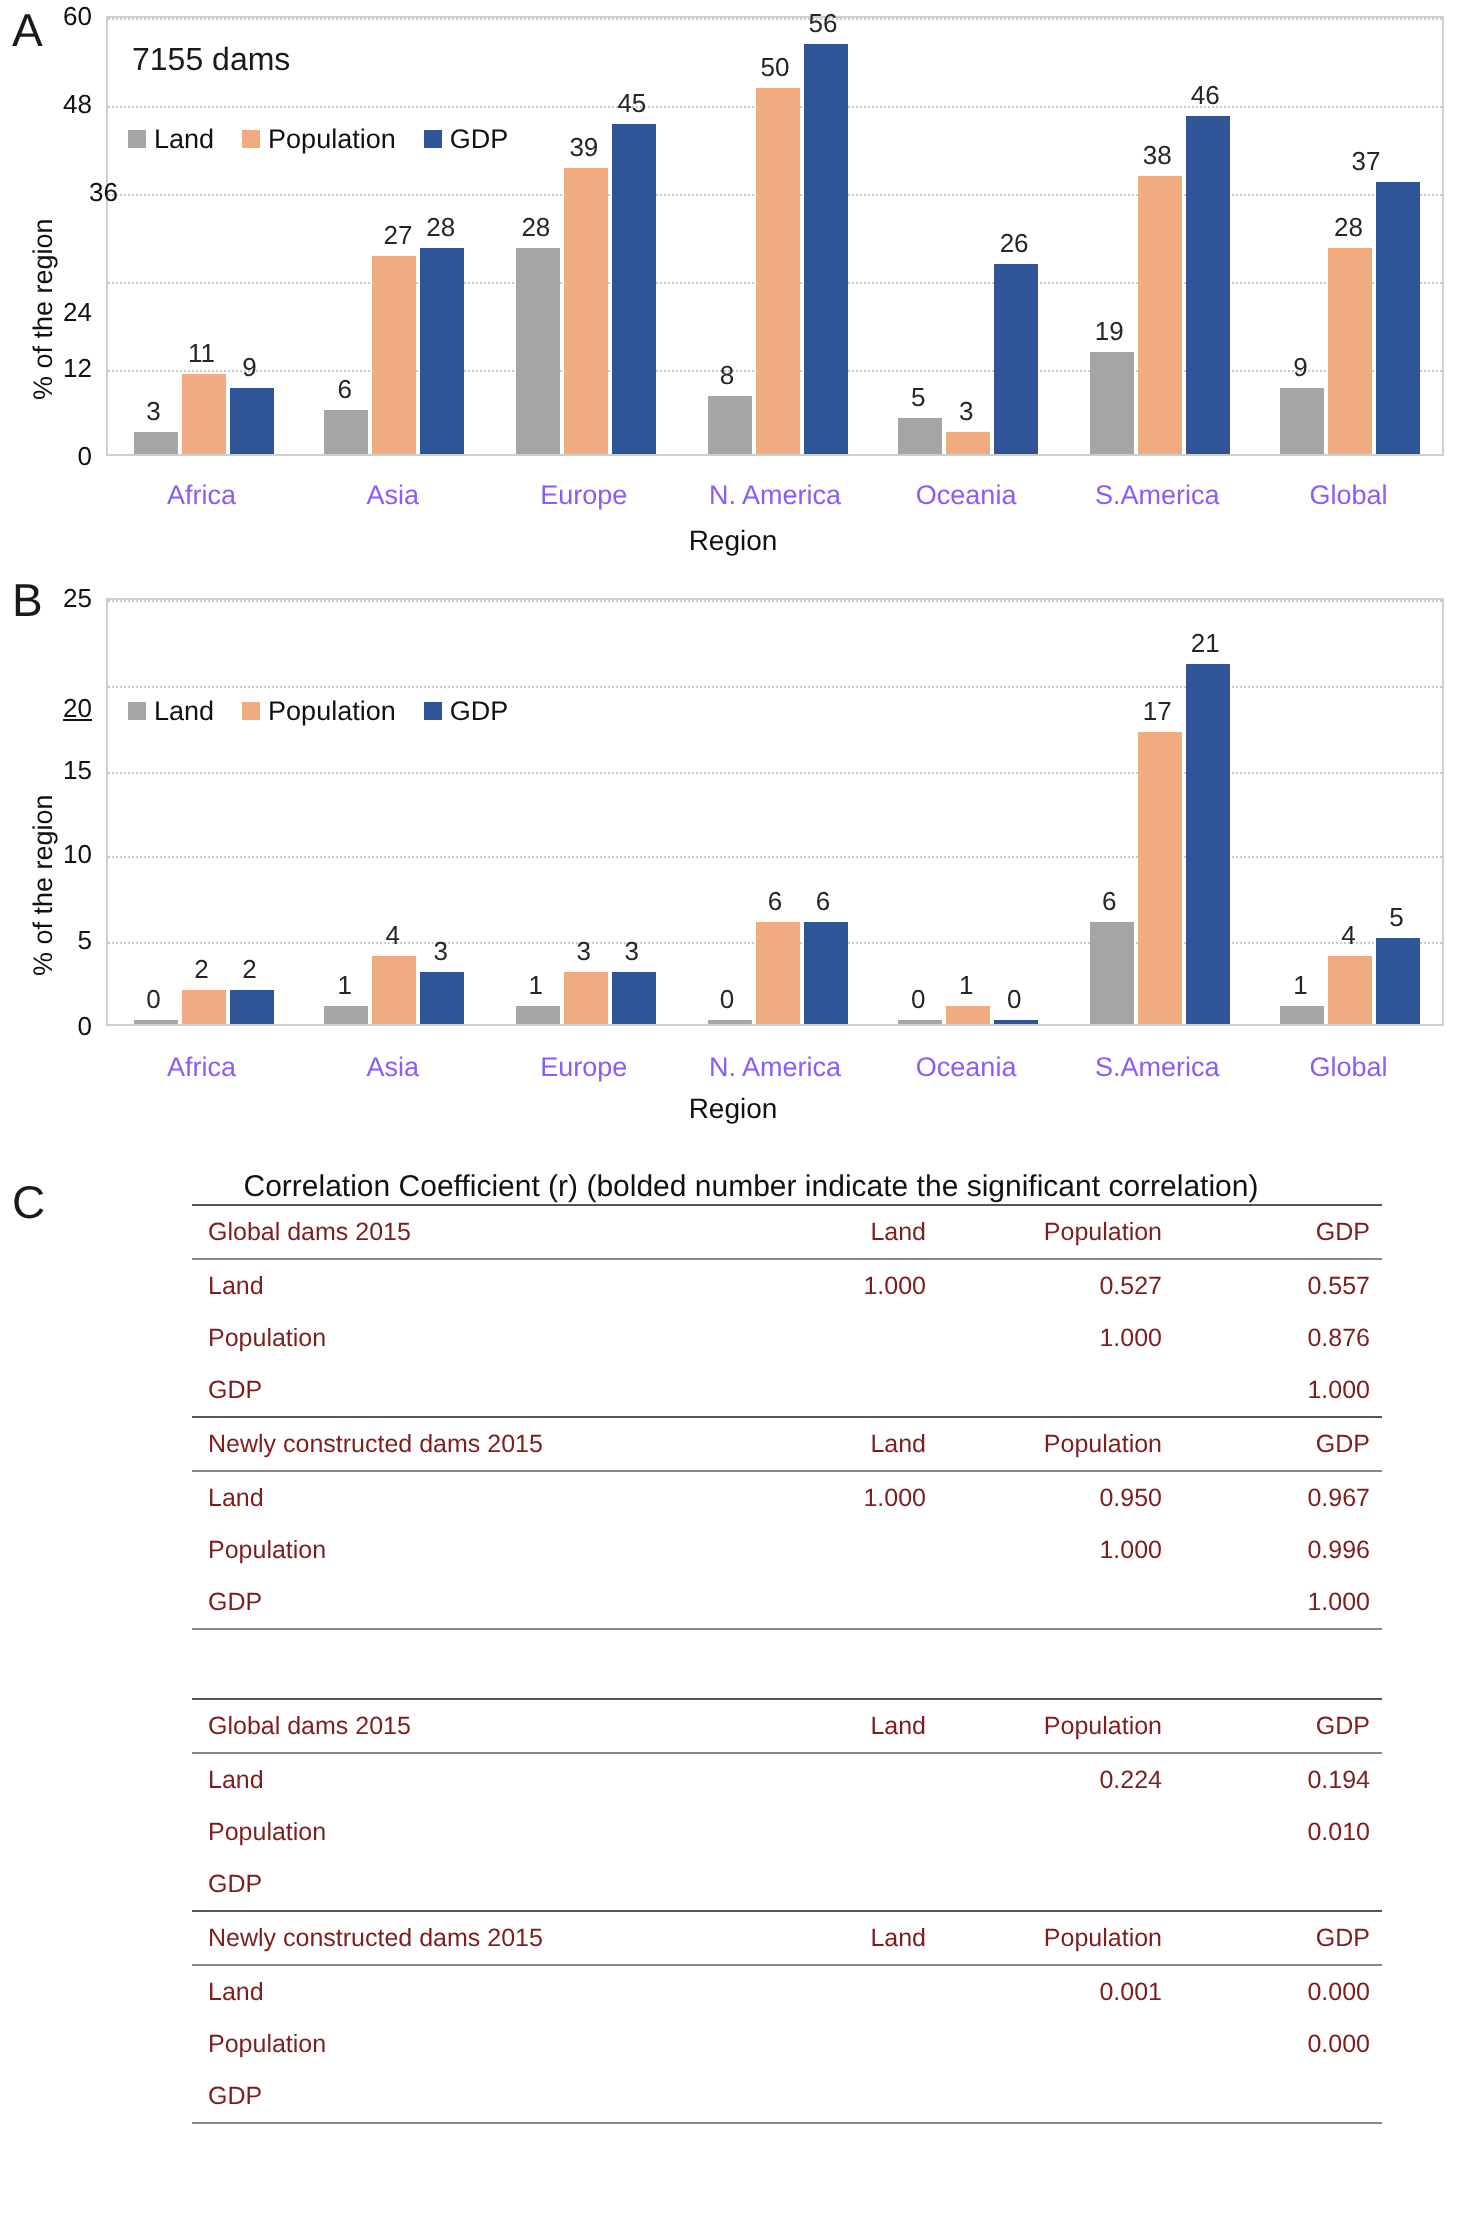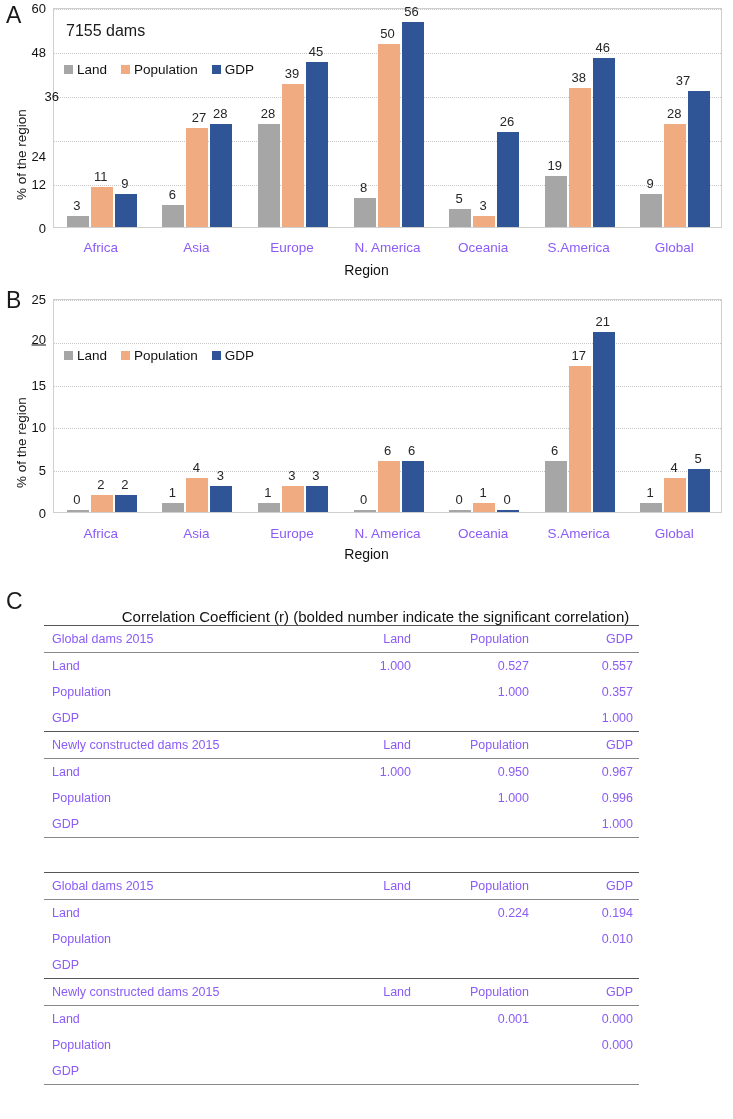--- a/index.html
+++ b/index.html
@@ -107,36 +107,36 @@
   
   .legend { position: absolute; display: flex; align-items: center; gap: 5px; }
   .legend-item { display: flex; align-items: center; gap: 4px; margin-right: 9px; }
   .legend-swatch { width: 9px; height: 9px; display: inline-block; }
   .legend-swatch.land { background: #a6a6a6; }
   .legend-swatch.pop  { background: #f0ab80; }
   .legend-swatch.gdp  { background: #2f5596; }
   .legend-text { font-size: 13.5px; color: #111; }
 
   
-  #panel-c { position: absolute; left: 0; top: 608px; width: 733px; }
+  #panel-c { position: absolute; left: 0; top: 585px; width: 733px; }
 
   .tbl-title {
     text-align: center;
     font-size: 15px;
     color: #111;
     margin: 0 0 0 0;
     padding-left: 18px;
   }
 
   table.stat {
     border-collapse: collapse;
     width: 595px;
-    margin-left: 44px;
+    margin-left: 96px;
     font-size: 12.5px;
-    color: #8b5cf6;
+    color: #7f1d1d;
   }
   table.stat td, table.stat th {
     padding: 6px 0 6px 0;
     font-weight: 400;
     text-align: right;
     white-space: nowrap;
   }
   table.stat td.rowname, table.stat th.rowname {
     text-align: left;
     padding-left: 8px;
@@ -285,21 +285,21 @@
       <span class="legend-item">
         <span class="legend-swatch gdp"></span>
         <span class="legend-text">GDP</span>
       </span>
     </div>
   <div class="xaxis-title" id="xtitle-b" style="top: 258px;">Region</div>
 <div class="ytick" style="top: 225px; left: 0px; width: 46px;">0</div>
     <div class="ytick" style="top: 182.2px; left: 0px; width: 46px;">5</div>
     <div class="ytick" style="top: 139.4px; left: 0px; width: 46px;">10</div>
     <div class="ytick" style="top: 96.6px; left: 0px; width: 46px;">15</div>
-    <div class="ytick" style="top: 51px; left: 0px; width: 46px; text-decoration: underline;">20</div>
+    <div class="ytick" style="top: 66px; left: 0px; width: 46px; text-decoration: underline;">20</div>
     <div class="ytick" style="top: 11px; left: 0px; width: 46px;">25</div>
     <div class="bar-label" style="left: 76.7857px; top: 204px;">0</div>
     <div class="bar-label" style="left: 100.786px; top: 188.88px;">2</div>
     <div class="bar-label" style="left: 124.786px; top: 188.88px;">2</div>
     <div class="xtick" style="left: 100.786px; top: 238px;">Africa</div>
     <div class="bar-label" style="left: 172.357px; top: 197.44px;">1</div>
     <div class="bar-label" style="left: 196.357px; top: 171.76px;">4</div>
     <div class="bar-label" style="left: 220.357px; top: 180.32px;">3</div>
     <div class="xtick" style="left: 196.357px; top: 238px;">Asia</div>
     <div class="bar-label" style="left: 267.929px; top: 197.44px;">1</div>
@@ -337,21 +337,21 @@
         <tr class="thin-rule">
           <td class="rowname">Land</td>
           <td class="c1">1.000</td>
           <td class="c2">0.527</td>
           <td class="c3">0.557</td>
         </tr>
         <tr>
           <td class="rowname">Population</td>
           <td class="c1"></td>
           <td class="c2">1.000</td>
-          <td class="c3 b">0.357</td>
+          <td class="c3 b">0.876</td>
         </tr>
         <tr>
           <td class="rowname">GDP</td>
           <td class="c1"></td>
           <td class="c2"></td>
           <td class="c3">1.000</td>
         </tr>
         <tr class="sect-rule">
           <th class="rowname hdr-bold">Newly constructed dams 2015</th>
           <th class="c1">Land</th>

